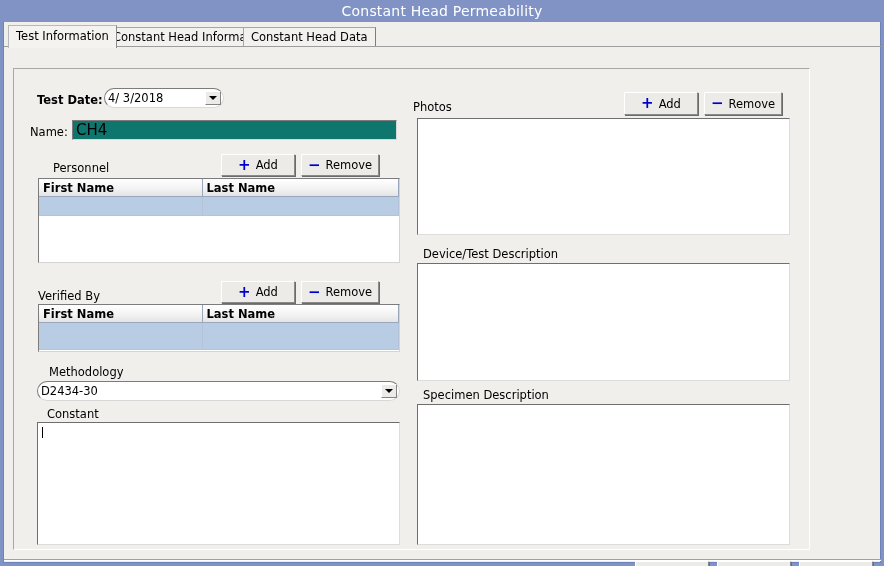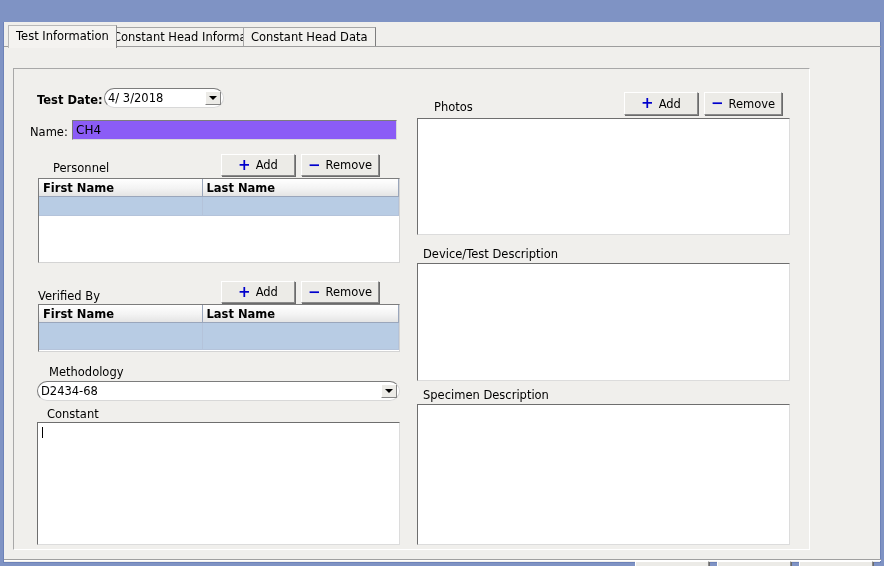--- a/index.html
+++ b/index.html
@@ -131,26 +131,26 @@
     line-height: 13px;
     color: #000;
     user-select: none;
   }
   .lbl.bold { font-weight: bold; }
 
   
   .field {
     position: absolute;
     box-sizing: border-box;
-    background: #8b5cf6;
+    background: #0f766e;
     border-top: 1px solid #7c7c7c;
     border-left: 1px solid #7c7c7c;
     border-right: 1px solid #d8d8d8;
     border-bottom: 1px solid #d8d8d8;
-    font-size: 12px;
+    font-size: 15px;
     color: #000;
     overflow: hidden;
   }
   .field .val {
     position: absolute;
     left: 3px; top: 50%;
     transform: translateY(-50%);
     white-space: nowrap;
   }
   .memo {
@@ -296,20 +296,23 @@
     font-size: 11.5px;
     user-select: none;
     cursor: default;
   }
 </style>
 </head>
 <body>
 
 <div id="window">
 
+  <div id="titlebar">
+    <span>Constant Head Permeability</span>
+  </div>
 
   <div id="client">
 
     <div id="tabstrip">
       <div class="tab active" style="left:4px;">
         <span>Test Information</span>
       </div>
       <div class="tab" style="left:101px;">
         <span>Constant Head Information</span>
       </div>
@@ -393,31 +396,31 @@
             <tr class="selected">
               <td style="height:26px"></td>
               <td></td>
             </tr>
           </tbody>
         </table>
       </div>
 
       <div class="lbl" style="left:45px; top:319px;">Methodology</div>
       <div class="combo" style="left:33px; top:334px; width:363px; height:20px;">
-        <span class="val">D2434-68</span>
+        <span class="val">D2434-30</span>
         <span class="arrowbtn"></span>
       </div>
 
       <div class="lbl" style="left:43px; top:361px;">Constant</div>
       <div class="memo" style="left:33px; top:375px; width:363px; height:123px;">
         <span class="caret"></span>
         <span style="position:absolute;left:4px;top:3px;font-size:11.5px;"></span>
       </div>
 
-      <div class="lbl" style="left:430px; top:54px;">Photos</div>
+      <div class="lbl" style="left:409px; top:54px;">Photos</div>
       <div class="btn" style="left:620px; top:45px; width:74px; height:23px;">
         <span class="glyph glyph-plus">+</span>
         <span>Add</span>
       </div>
       <div class="btn" style="left:700px; top:45px; width:78px; height:23px;">
         <span class="glyph glyph-minus">−</span>
         <span>Remove</span>
       </div>
       <div class="memo" style="left:413px; top:71px; width:373px; height:117px;">
         <span style="position:absolute;left:4px;top:3px;font-size:11.5px;"></span>

